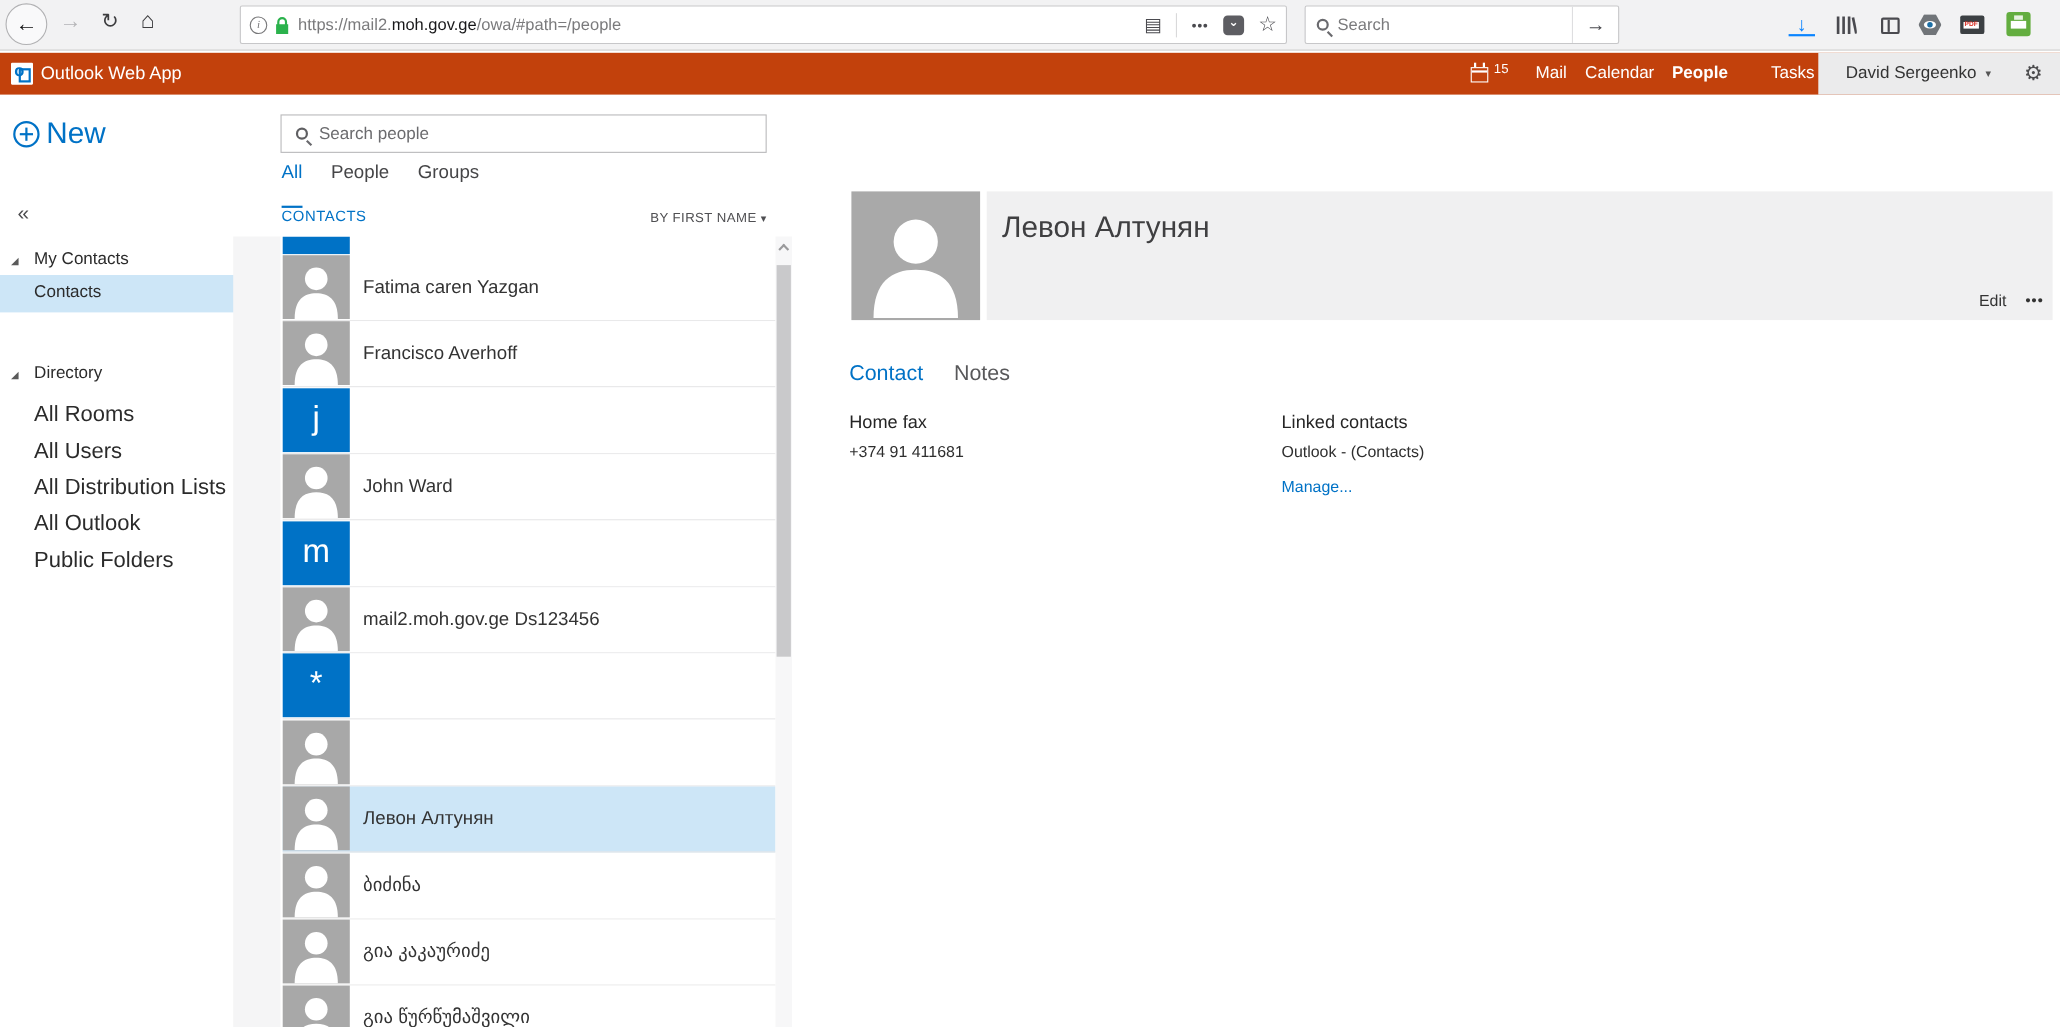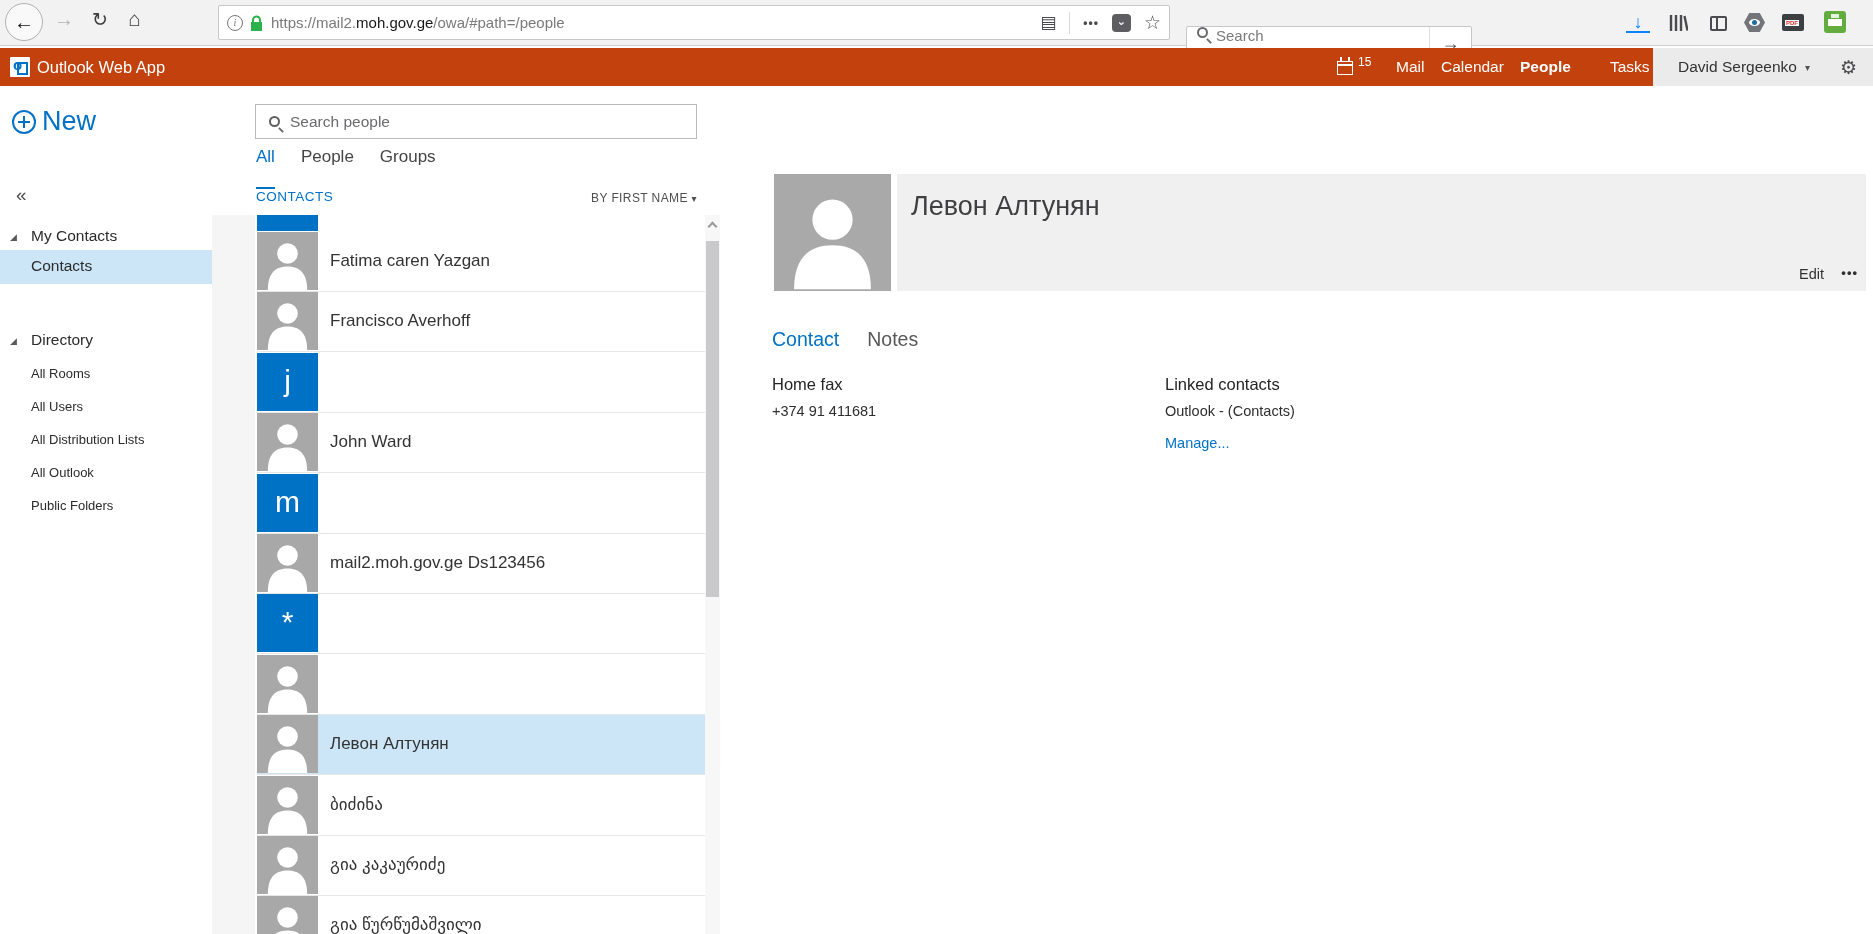--- a/index.html
+++ b/index.html
@@ -28,21 +28,21 @@
   .url-text .dom { color:#18181a; }
   .url-right { margin-left:auto; display:flex; align-items:center; gap:13px; }
   .reader-ic { font-size:17px; color:#4a4a4f; }
   .vdiv { width:1px; height:22px; background:#d9d9da; }
   .dots-ic { font-size:12px; letter-spacing:1px; color:#4a4a4f; font-weight:bold; }
   .pocket-ic { width:19px; height:18px; background:#5d5d62; border-radius:4px;
                color:#fff; text-align:center; line-height:14px; font-size:11px; font-weight:bold; }
   .star-ic { font-size:19px; color:#4a4a4f; }
   .search-bar { position:absolute; left:1186px; top:5px; width:286px; height:35px;
                 background:#fff; border:1px solid #c7c7c9; border-radius:2px;
-                display:flex; align-items:flex-start; padding-left:10px;margin-top:21px; }
+                display:flex; align-items:center; padding-left:10px; }
   .mag { width:11px; height:11px; border:2px solid #6a6a6e; border-radius:50%; position:relative; }
   .mag::after { content:""; position:absolute; left:9px; top:9px; width:2px; height:6px;
                 background:#6a6a6e; transform:rotate(-45deg); }
   .search-bar input { border:none; outline:none; flex:1; font-size:15px; color:#333;
                       padding:0 8px; font-family:inherit; background:transparent; }
   .search-bar input::placeholder { color:#7a7a7c; }
   .go-btn { width:42px; height:33px; border-left:1px solid #dedee0; text-align:center;
             line-height:33px; font-size:18px; color:#4a4a4f; }
   .tool-ic { position:absolute; top:11px; width:24px; height:24px; display:flex;
              align-items:center; justify-content:center; }
@@ -95,21 +95,21 @@
   
   .new-btn { position:absolute; left:12px; top:106px; display:flex; align-items:center; cursor:default; }
   .plus-circle { width:24px; height:24px; border:2px solid #0072c6; border-radius:50%; position:relative; }
   .plus-circle::before, .plus-circle::after { content:""; position:absolute; background:#0072c6; }
   .plus-circle::before { left:4px; top:9px; width:12px; height:2px; }
   .plus-circle::after { left:9px; top:4px; width:2px; height:12px; }
   .new-label { color:#0072c6; font-size:27px; margin-left:6px; }
   .collapse-btn { position:absolute; left:16px; top:184px; font-size:19px; color:#4c4c4e; }
   .tree-head { position:absolute; left:31px; font-size:15.5px; color:#2b2b2b; }
   .tree-tri { position:absolute; left:10px; font-size:9px; color:#5a5a5a; }
-  .tree-item { position:absolute; left:31px; font-size:13px; color:#2b2b2b; cursor:default; }
+  .tree-item { position:absolute; left:31px; font-size:20px; color:#2b2b2b; cursor:default; }
   .contacts-sel { position:absolute; left:0; top:250px; width:254px; height:34px; background:#cde6f7; }
   .contacts-sel span { position:absolute; left:31px; top:7px; font-size:15.5px; color:#2b2b2b; }
   .gutter { position:absolute; left:212px; top:215px; width:44px; height:719px; background:#f5f5f6; }
 
   
   .ppl-search { position:absolute; left:255px; top:104px; width:442px; height:35px;
                 border:1px solid #b9b9bb; display:flex; align-items:center; padding-left:13px; background:#fff; }
   .ppl-search .mag { border-color:#5f5f62; }
   .ppl-search input { border:none; outline:none; flex:1; font-size:15.5px; color:#333;
                       padding:0 10px; font-family:inherit; background:transparent; }

